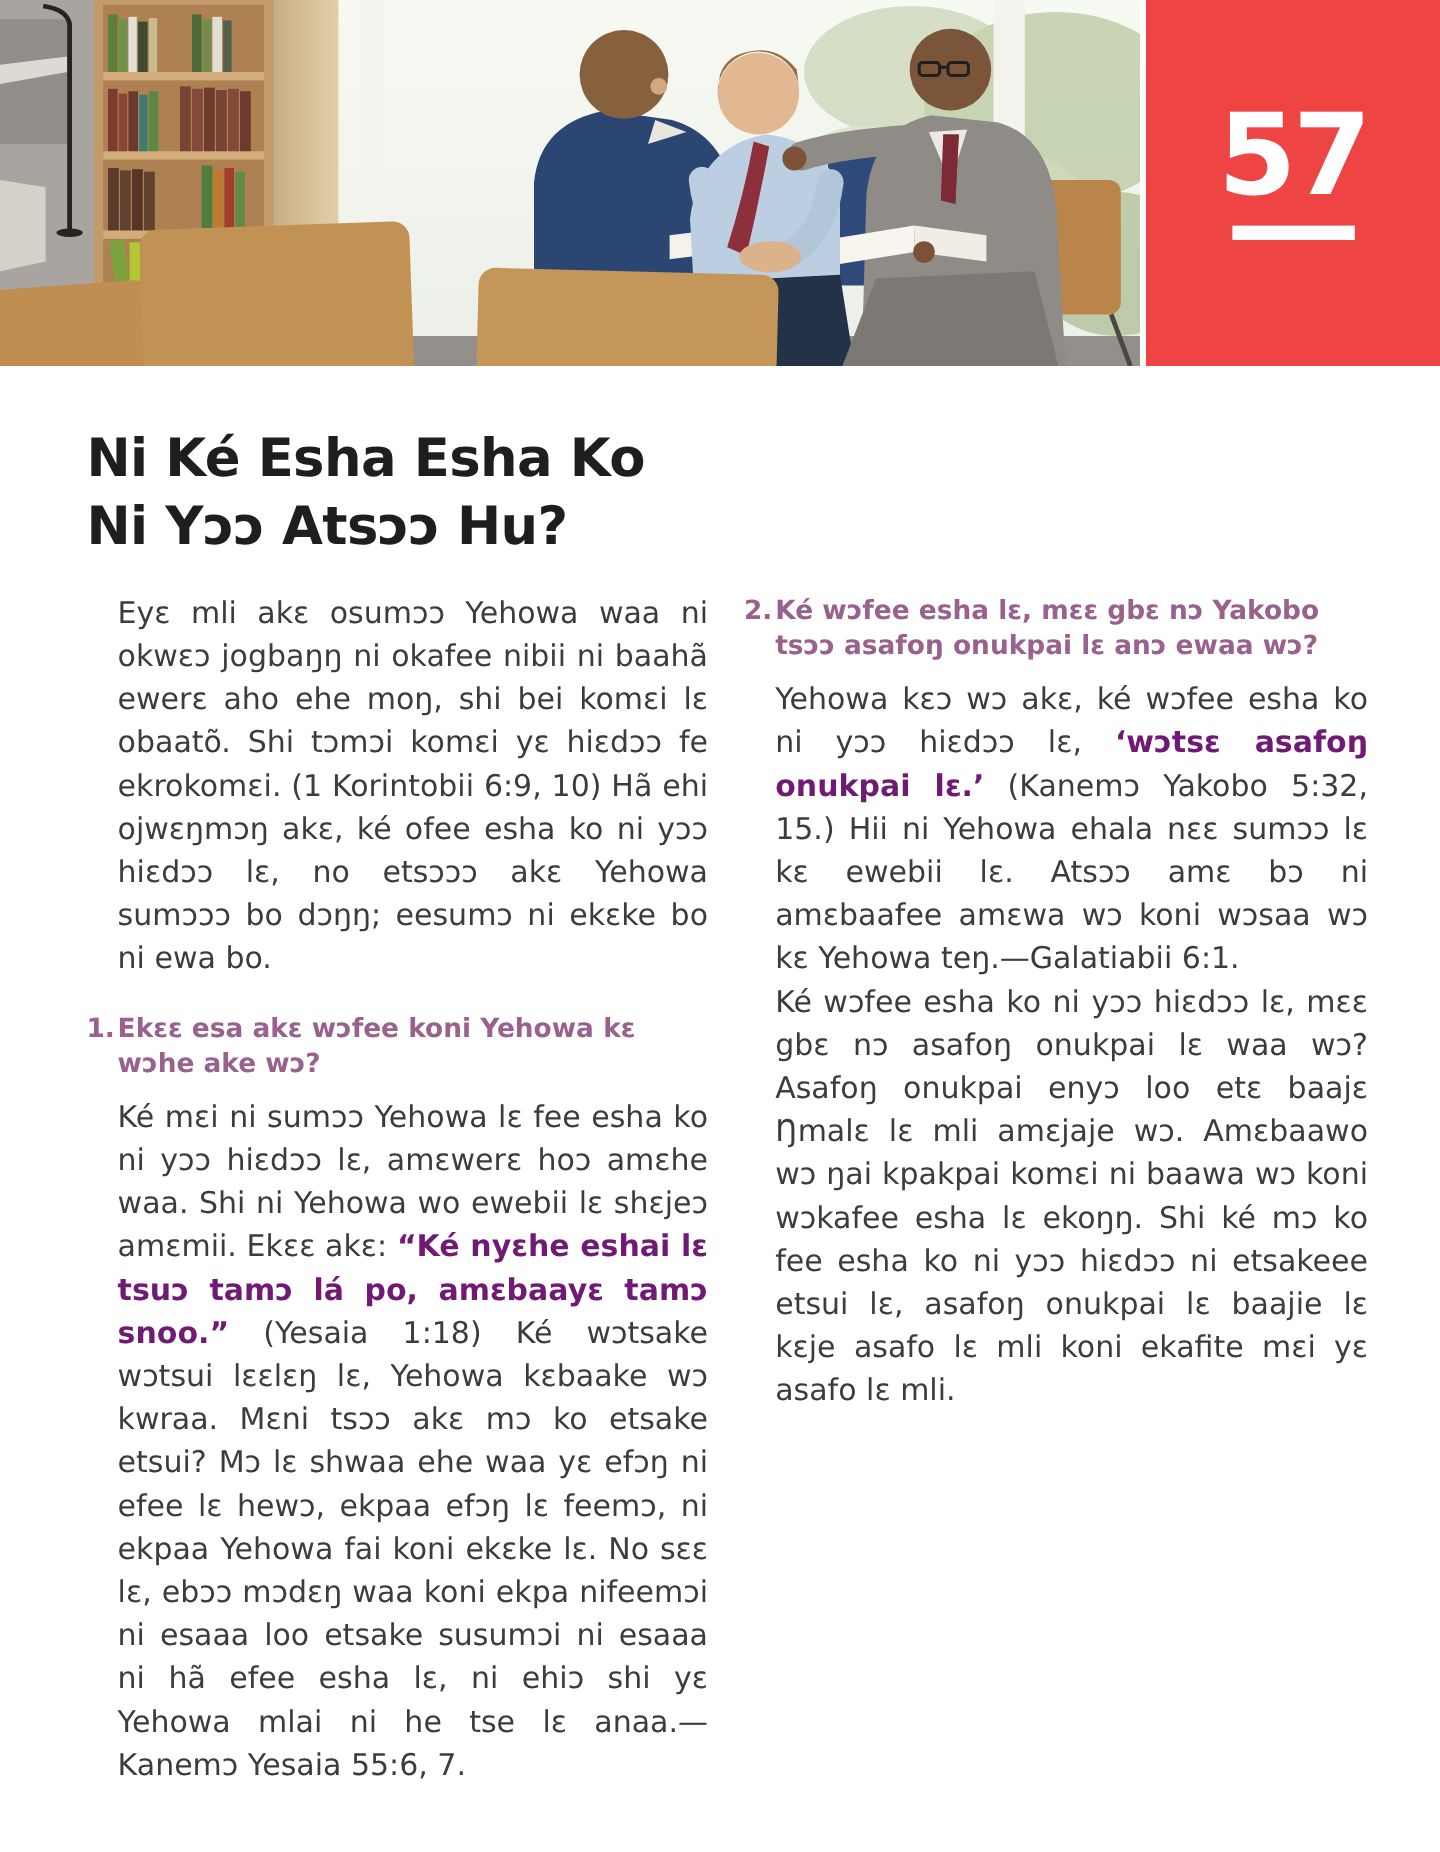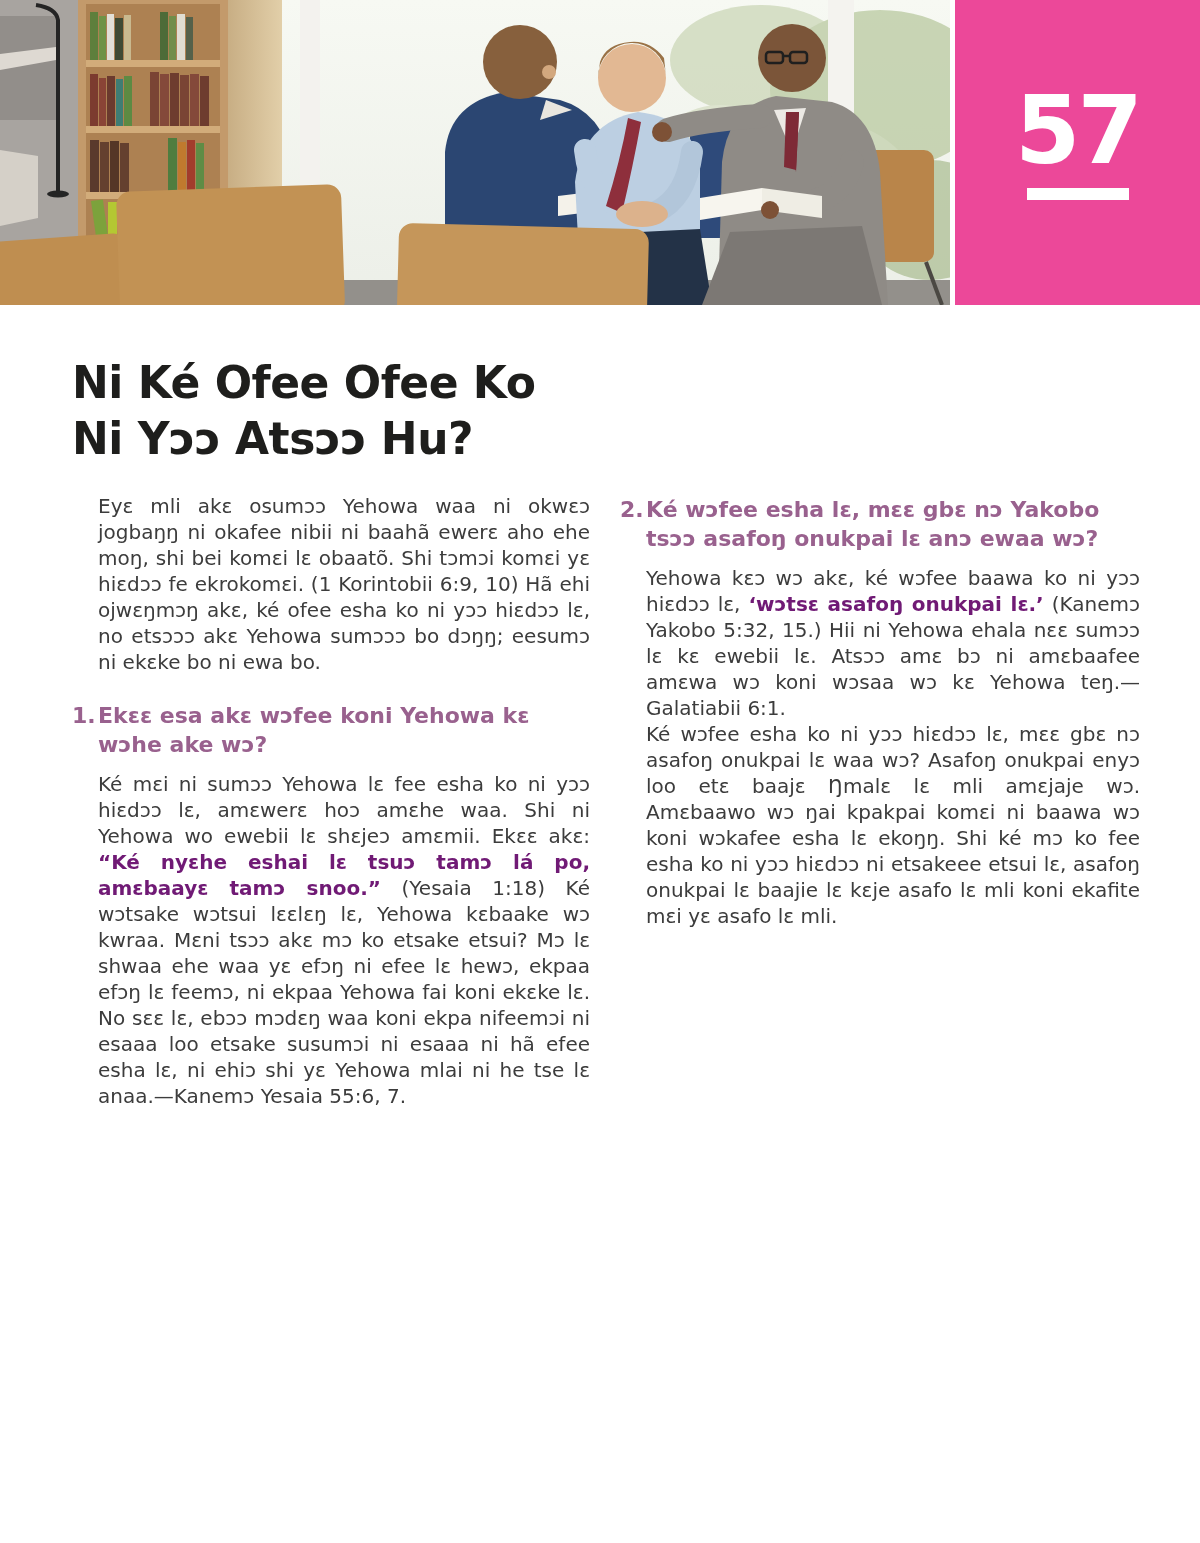--- a/index.html
+++ b/index.html
@@ -8,38 +8,38 @@
     background:#ffffff;
     font-family:"DejaVu Sans","Liberation Sans",sans-serif;
     color:#3c3c3c;
     overflow:hidden;
     position:relative;
   }
   .hero{display:flex;height:305px;width:1200px;}
   .photo-wrap{width:950px;height:305px;overflow:hidden;flex:none;}
   .photo-wrap svg{display:block;}
   .lesson-badge{
-    flex:1;margin-left:5px;background:#ec4899;
+    flex:1;margin-left:5px;background:#ef4444;
     display:flex;flex-direction:column;align-items:center;
   }
   .lesson-num{
     margin-top:84px;font-size:94px;font-weight:bold;color:#ffffff;
     line-height:1;letter-spacing:-3px;
   }
   .lesson-underline{width:102px;height:12px;background:#ffffff;margin-top:10px;}
   h1.page-title{
     margin:50px 60px 0 72px;
     font-size:44px;line-height:56px;font-weight:bold;
     color:#1e1e1c;letter-spacing:-0.5px;
   }
   .cols{display:flex;margin:26px 60px 0 72px;gap:30px;}
   .col-left{width:518px;flex:none;}
   .col-right{width:520px;flex:none;}
   p.body{
-    font-size:20px;line-height:26px;color:#3c3c3c;
+    font-size:25px;line-height:36px;color:#3c3c3c;
     text-align:justify;margin:0;padding-left:26px;
   }
   p.body + p.body{margin-top:0;}
   .b{font-weight:bold;color:#701a75;}
   h2.subhead{
     display:flex;font-size:22px;line-height:29px;font-weight:bold;
     color:#99618e;margin:26px 0 12px 0;
   }
   h2.subhead.first{margin-top:2px;}
   .qnum{width:26px;flex:none;}
@@ -203,39 +203,39 @@
       </svg>
     </div>
 
     <div class="lesson-badge">
       <div class="lesson-num">57</div>
       <div class="lesson-underline"></div>
     </div>
   </header>
 
   <h1 class="page-title">
-    <span>Ni Ké Ofee Ofee Ko</span><br>
+    <span>Ni Ké Esha Esha Ko</span><br>
     <span>Ni Yɔɔ Atsɔɔ Hu?</span>
   </h1>
 
   <div class="cols">
 
     <div class="col-left">
       <p class="body"><span>Eyɛ mli akɛ osumɔɔ Yehowa waa ni okwɛɔ jogbaŋŋ ni okafee nibii ni baahã ewerɛ aho ehe moŋ, shi bei komɛi lɛ obaatõ. Shi tɔmɔi komɛi yɛ hiɛdɔɔ fe ekrokomɛi. (1 Korintobii 6:9, 10) Hã ehi ojwɛŋmɔŋ akɛ, ké ofee esha ko ni yɔɔ hiɛdɔɔ lɛ, no etsɔɔɔ akɛ Yehowa sumɔɔɔ bo dɔŋŋ; eesumɔ ni ekɛke bo ni ewa bo.</span></p>
 
       <h2 class="subhead">
         <span class="qnum">1.</span>
         <span class="qtext">Ekɛɛ esa akɛ wɔfee koni Yehowa kɛ wɔhe ake wɔ?</span>
       </h2>
       <p class="body"><span>Ké mɛi ni sumɔɔ Yehowa lɛ fee esha ko ni yɔɔ hiɛdɔɔ lɛ, amɛwerɛ hoɔ amɛhe waa. Shi ni Yehowa wo ewebii lɛ shɛjeɔ amɛmii. Ekɛɛ akɛ: </span><span class="b">“Ké nyɛhe eshai lɛ tsuɔ tamɔ lá po, amɛbaayɛ tamɔ snoo.”</span><span> (Yesaia 1:18) Ké wɔtsake wɔtsui lɛɛlɛŋ lɛ, Yehowa kɛbaake wɔ kwraa. Mɛni tsɔɔ akɛ mɔ ko etsake etsui? Mɔ lɛ shwaa ehe waa yɛ efɔŋ ni efee lɛ hewɔ, ekpaa efɔŋ lɛ feemɔ, ni ekpaa Yehowa fai koni ekɛke lɛ. No sɛɛ lɛ, ebɔɔ mɔdɛŋ waa koni ekpa nifeemɔi ni esaaa loo etsake susumɔi ni esaaa ni hã efee esha lɛ, ni ehiɔ shi yɛ Yehowa mlai ni he tse lɛ anaa.—Kanemɔ Yesaia 55:6, 7.</span></p>
     </div>
 
     <div class="col-right">
       <h2 class="subhead first">
         <span class="qnum">2.</span>
         <span class="qtext">Ké wɔfee esha lɛ, mɛɛ gbɛ nɔ Yakobo tsɔɔ asafoŋ onukpai lɛ anɔ ewaa wɔ?</span>
       </h2>
-      <p class="body"><span>Yehowa kɛɔ wɔ akɛ, ké wɔfee baawa ko ni yɔɔ hiɛdɔɔ lɛ, </span><span class="b">‘wɔtsɛ asafoŋ onukpai lɛ.’</span><span> (Kanemɔ Yakobo 5:32, 15.) Hii ni Yehowa ehala nɛɛ sumɔɔ lɛ kɛ ewebii lɛ. Atsɔɔ amɛ bɔ ni amɛbaafee amɛwa wɔ koni wɔsaa wɔ kɛ Yehowa teŋ.—Galatiabii 6:1.</span></p>
+      <p class="body"><span>Yehowa kɛɔ wɔ akɛ, ké wɔfee esha ko ni yɔɔ hiɛdɔɔ lɛ, </span><span class="b">‘wɔtsɛ asafoŋ onukpai lɛ.’</span><span> (Kanemɔ Yakobo 5:32, 15.) Hii ni Yehowa ehala nɛɛ sumɔɔ lɛ kɛ ewebii lɛ. Atsɔɔ amɛ bɔ ni amɛbaafee amɛwa wɔ koni wɔsaa wɔ kɛ Yehowa teŋ.—Galatiabii 6:1.</span></p>
       <p class="body"><span>Ké wɔfee esha ko ni yɔɔ hiɛdɔɔ lɛ, mɛɛ gbɛ nɔ asafoŋ onukpai lɛ waa wɔ? Asafoŋ onukpai enyɔ loo etɛ baajɛ Ŋmalɛ lɛ mli amɛjaje wɔ. Amɛbaawo wɔ ŋai kpakpai komɛi ni baawa wɔ koni wɔkafee esha lɛ ekoŋŋ. Shi ké mɔ ko fee esha ko ni yɔɔ hiɛdɔɔ ni etsakeee etsui lɛ, asafoŋ onukpai lɛ baajie lɛ kɛje asafo lɛ mli koni ekafite mɛi yɛ asafo lɛ mli.</span></p>
     </div>
 
   </div>
 </div>
 
 </body></html>

